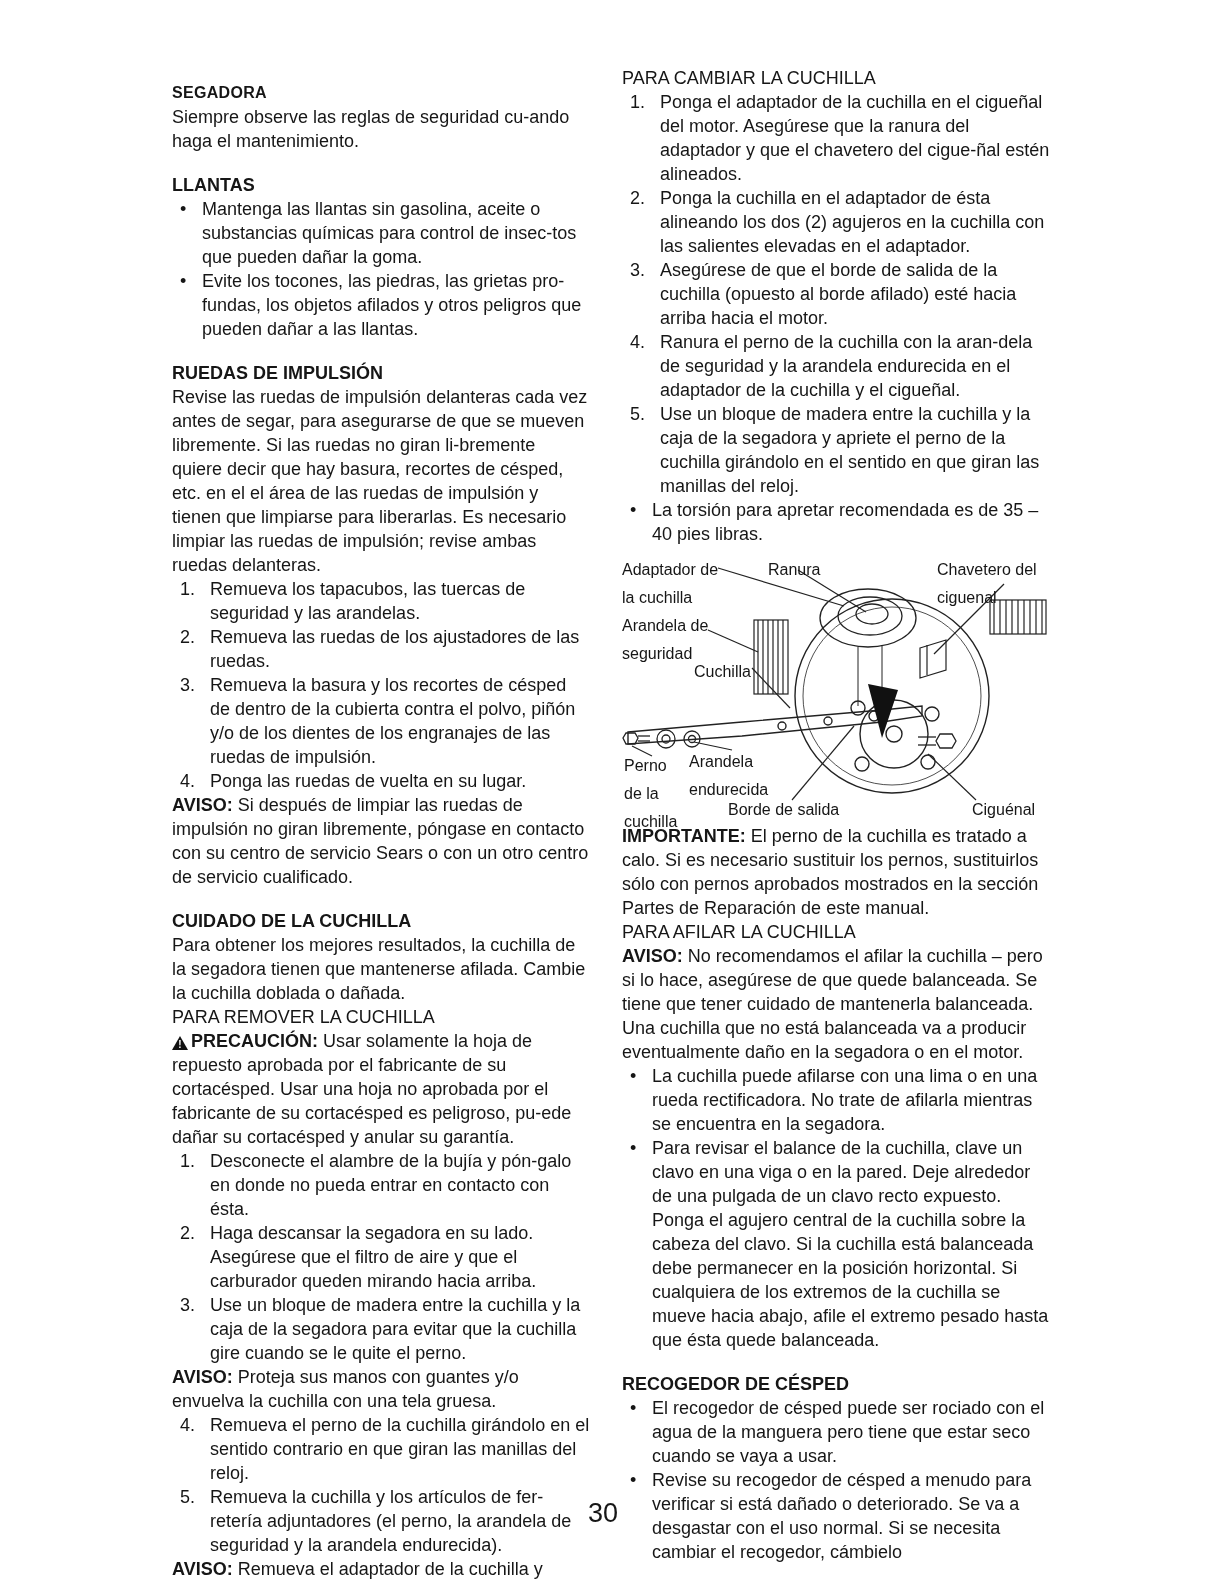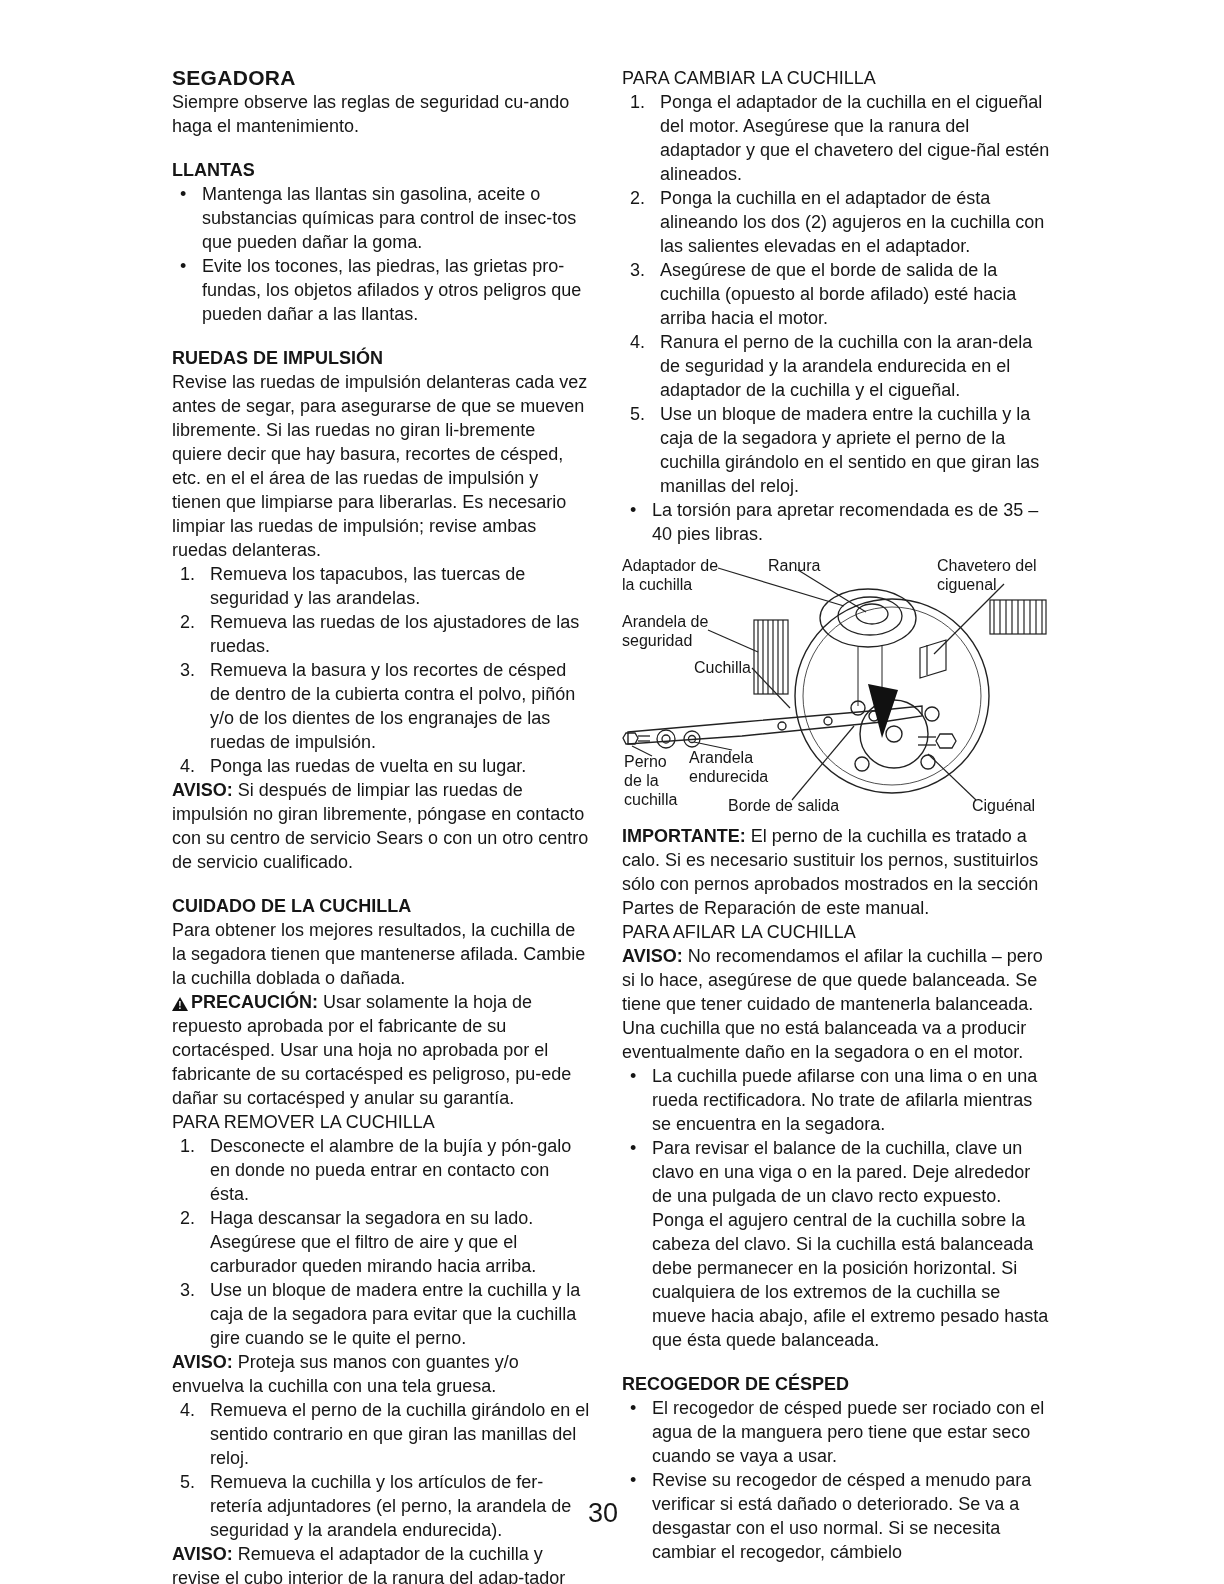--- a/index.html
+++ b/index.html
@@ -1,32 +1,32 @@
 <!DOCTYPE html>
 <html><head>
 <meta charset="utf-8">
 <style>
   html,body{margin:0;padding:0}
   body{width:1224px;height:1584px;background:#ffffff;font-family:"Liberation Sans","DejaVu Sans",sans-serif;color:#161616;position:relative;overflow:hidden}
   .col{position:absolute;top:66px;font-size:18px;line-height:24px}
   .col-left{left:172px;width:418px}
   .col-right{left:622px;width:428px}
   .heading{font-weight:bold;margin-top:20px}
-  .heading.main{font-size:21px;margin-top:0;letter-spacing:.3px}
+  .heading.main{font-size:16px;margin-top:15px;letter-spacing:.3px}
   .para.subhead{margin-top:0}
   strong{font-weight:bold}
   .li{display:flex;align-items:flex-start}
   .li .marker{box-sizing:border-box;padding-left:8px;flex:0 0 38px}
   .list.ul .li .marker{flex:0 0 30px}
   .li .li-text{flex:1}
   .warn-icon{display:inline-block;width:16px;height:14px;background:#111;clip-path:polygon(50% 0,100% 100%,0 100%);color:#fff;font-size:10px;line-height:17px;text-align:center;font-weight:bold;margin-right:3px;vertical-align:-1px}
   .warn-icon::after{content:"!"}
   .diagram{position:relative;height:262px;margin:10px 0 6px}
   .diagram svg{position:absolute;left:0;top:0}
-  .dlabel{position:absolute;font-size:16px;line-height:19px;white-space:pre-line}
+  .dlabel{position:absolute;font-size:16px;line-height:28px;white-space:pre-line}
   .dlabel.right{text-align:left}
   .page-number{position:absolute;left:588px;top:1498px;font-size:27px}
 </style>
 </head>
 <body>
 
 <div class="col col-left">
     <div class="heading main">SEGADORA</div>
     <div class="para">Siempre observe las reglas de seguridad cu-ando haga el mantenimiento.</div>
     <div class="heading">LLANTAS</div>
@@ -56,22 +56,22 @@
         <span class="li-text">Remueva la basura y los recortes de césped de dentro de la cubierta contra el polvo, piñón y/o de los dientes de los engranajes de las ruedas de impulsión.</span>
       </div>
       <div class="li">
         <span class="marker">4.</span>
         <span class="li-text">Ponga las ruedas de vuelta en su lugar.</span>
       </div>
     </div>
     <div class="para"><strong>AVISO: </strong>Si después de limpiar las ruedas de impulsión no giran libremente, póngase en contacto con su centro de servicio Sears o con un otro centro de servicio cualificado.</div>
     <div class="heading">CUIDADO DE LA CUCHILLA</div>
     <div class="para">Para obtener los mejores resultados, la cuchilla de la segadora tienen que mantenerse afilada. Cambie la cuchilla doblada o dañada.</div>
+    <div class="para subhead">PARA REMOVER LA CUCHILLA</div>
     <div class="para"><span class="warn-icon"></span><strong>PRECAUCIÓN: </strong>Usar solamente la hoja de repuesto aprobada por el fabricante de su cortacésped. Usar una hoja no aprobada por el fabricante de su cortacésped es peligroso, pu-ede dañar su cortacésped y anular su garantía.</div>
-    <div class="para subhead">PARA REMOVER LA CUCHILLA</div>
     <div class="list ol">
       <div class="li">
         <span class="marker">1.</span>
         <span class="li-text">Desconecte el alambre de la bujía y pón-galo en donde no pueda entrar en contacto con ésta.</span>
       </div>
       <div class="li">
         <span class="marker">2.</span>
         <span class="li-text">Haga descansar la segadora en su lado. Asegúrese que el filtro de aire y que el carburador queden mirando hacia arriba.</span>
       </div>
       <div class="li">

